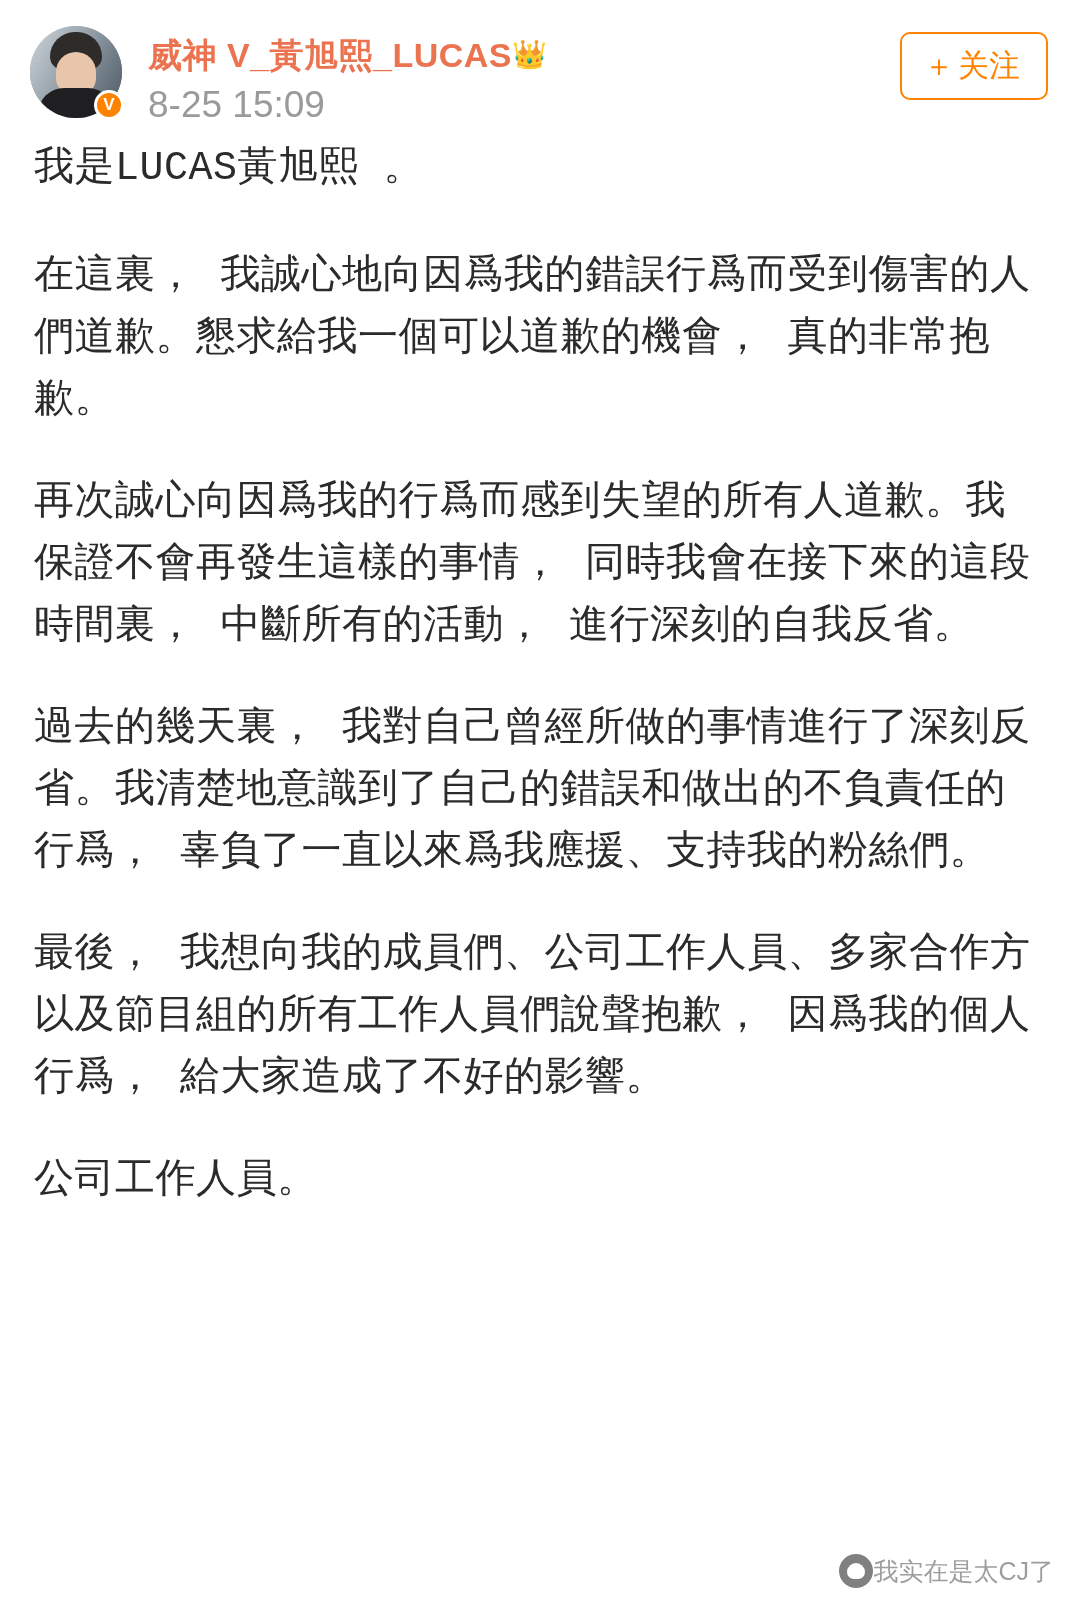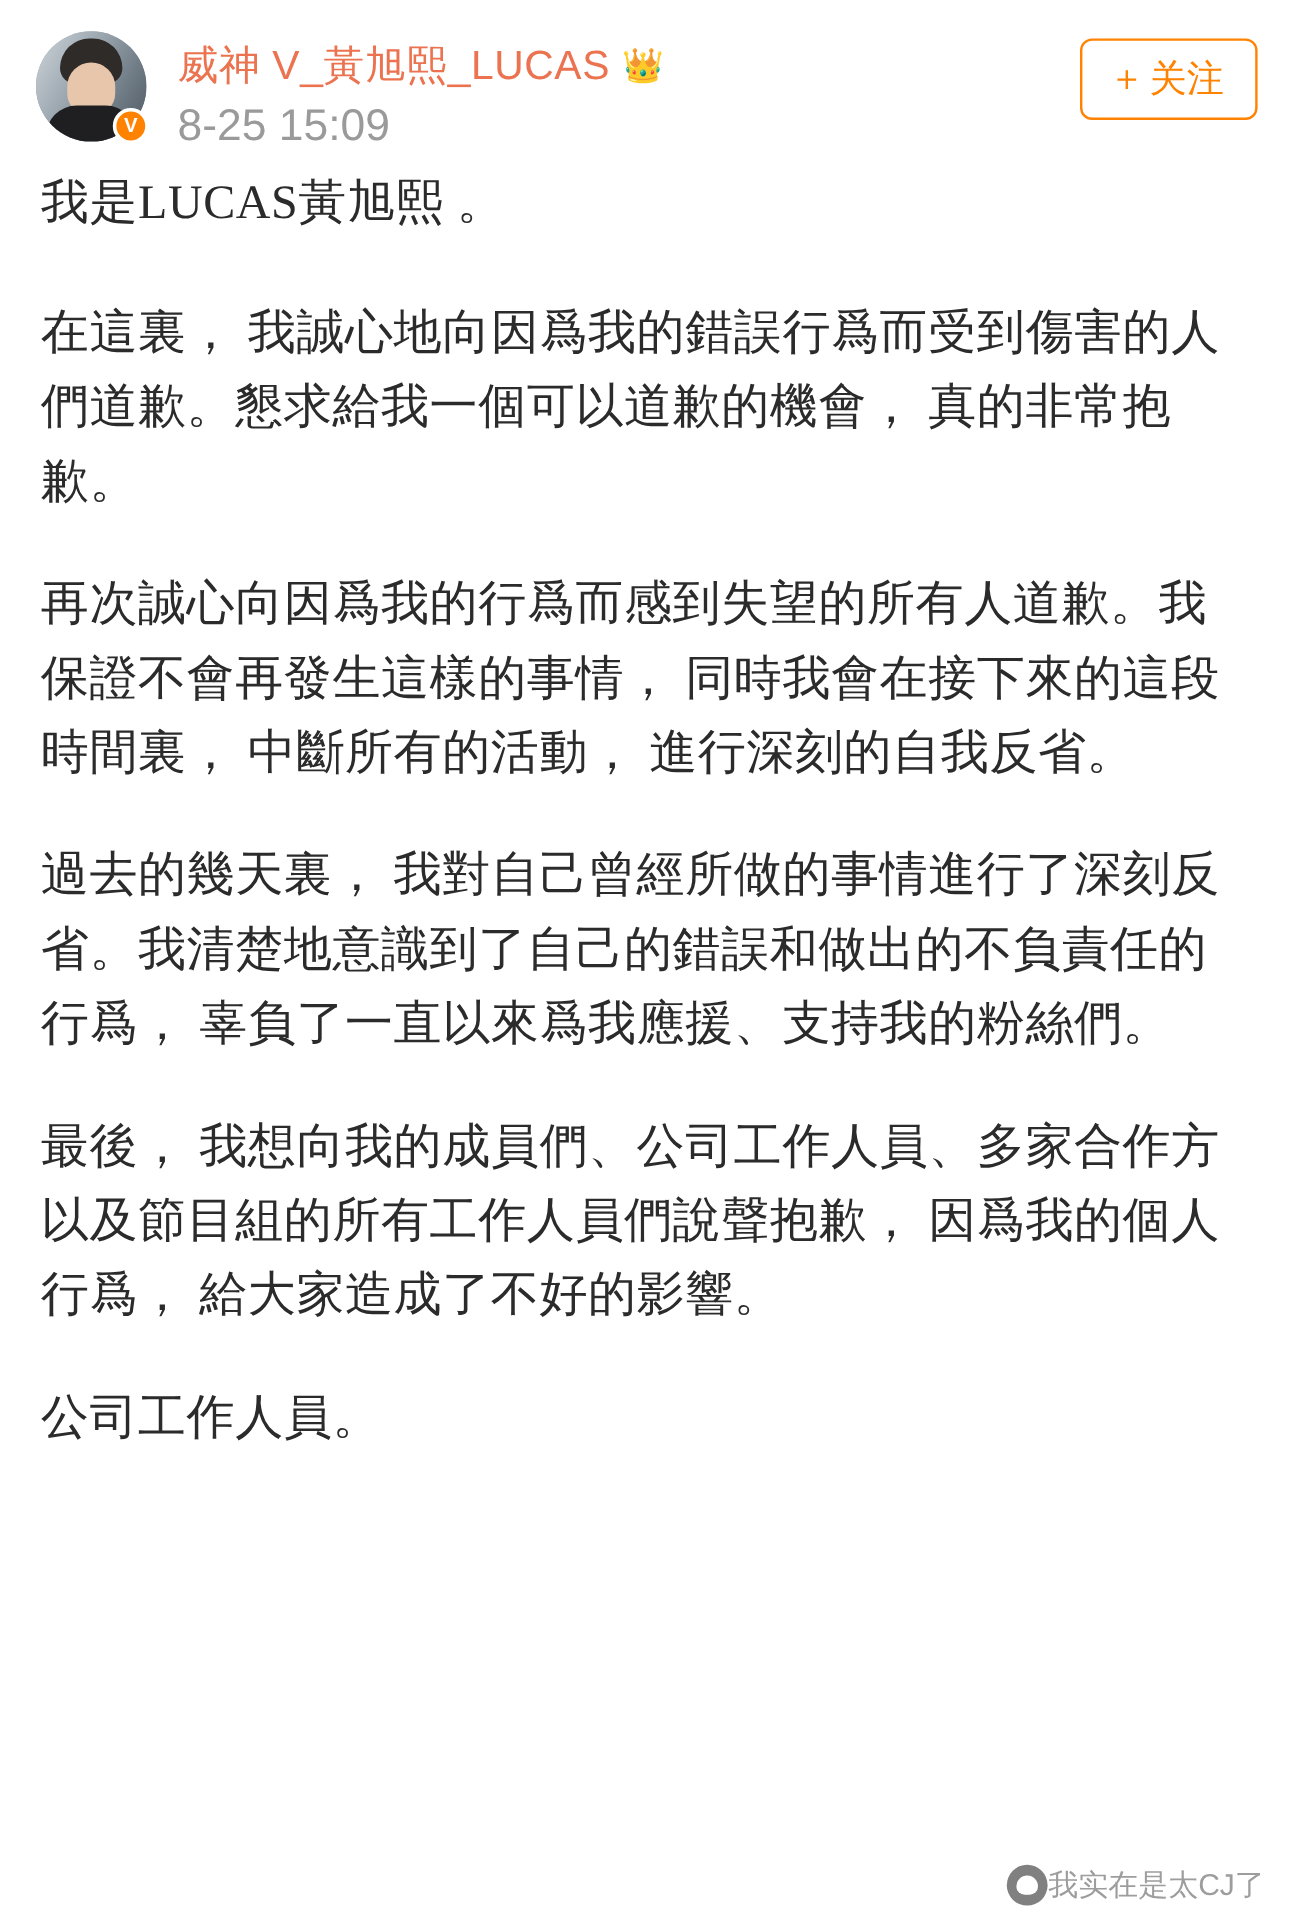--- a/index.html
+++ b/index.html
@@ -97,21 +97,21 @@
 
   .meta {
     margin-left: 26px;
     padding-top: 12px;
     flex: 1 1 auto;
     min-width: 0;
   }
   .username-row {
     display: flex;
     align-items: center;
-    gap: 10px;
+    font-weight: bold;
   }
   .username {
     color: #eb7350;
     font-size: 34px;
     line-height: 42px;
     letter-spacing: 0.5px;
     white-space: nowrap;
   }
   .crown-icon {
     font-size: 28px;
@@ -155,21 +155,21 @@
     box-sizing: border-box;
   }
   .para {
     color: #2b2b2b;
     font-size: 40px;
     line-height: 62px;
     letter-spacing: 0.5px;
     margin: 0 0 40px 0;
     text-align: left;
     word-break: break-all;
-    font-family: Liberation Serif, serif;
+    font-family: Liberation Mono, monospace;
   }
   .para:first-child { margin-bottom: 46px; }
 
   
   .watermark {
     position: absolute;
     right: 26px;
     bottom: 22px;
     display: flex;
     align-items: center;

